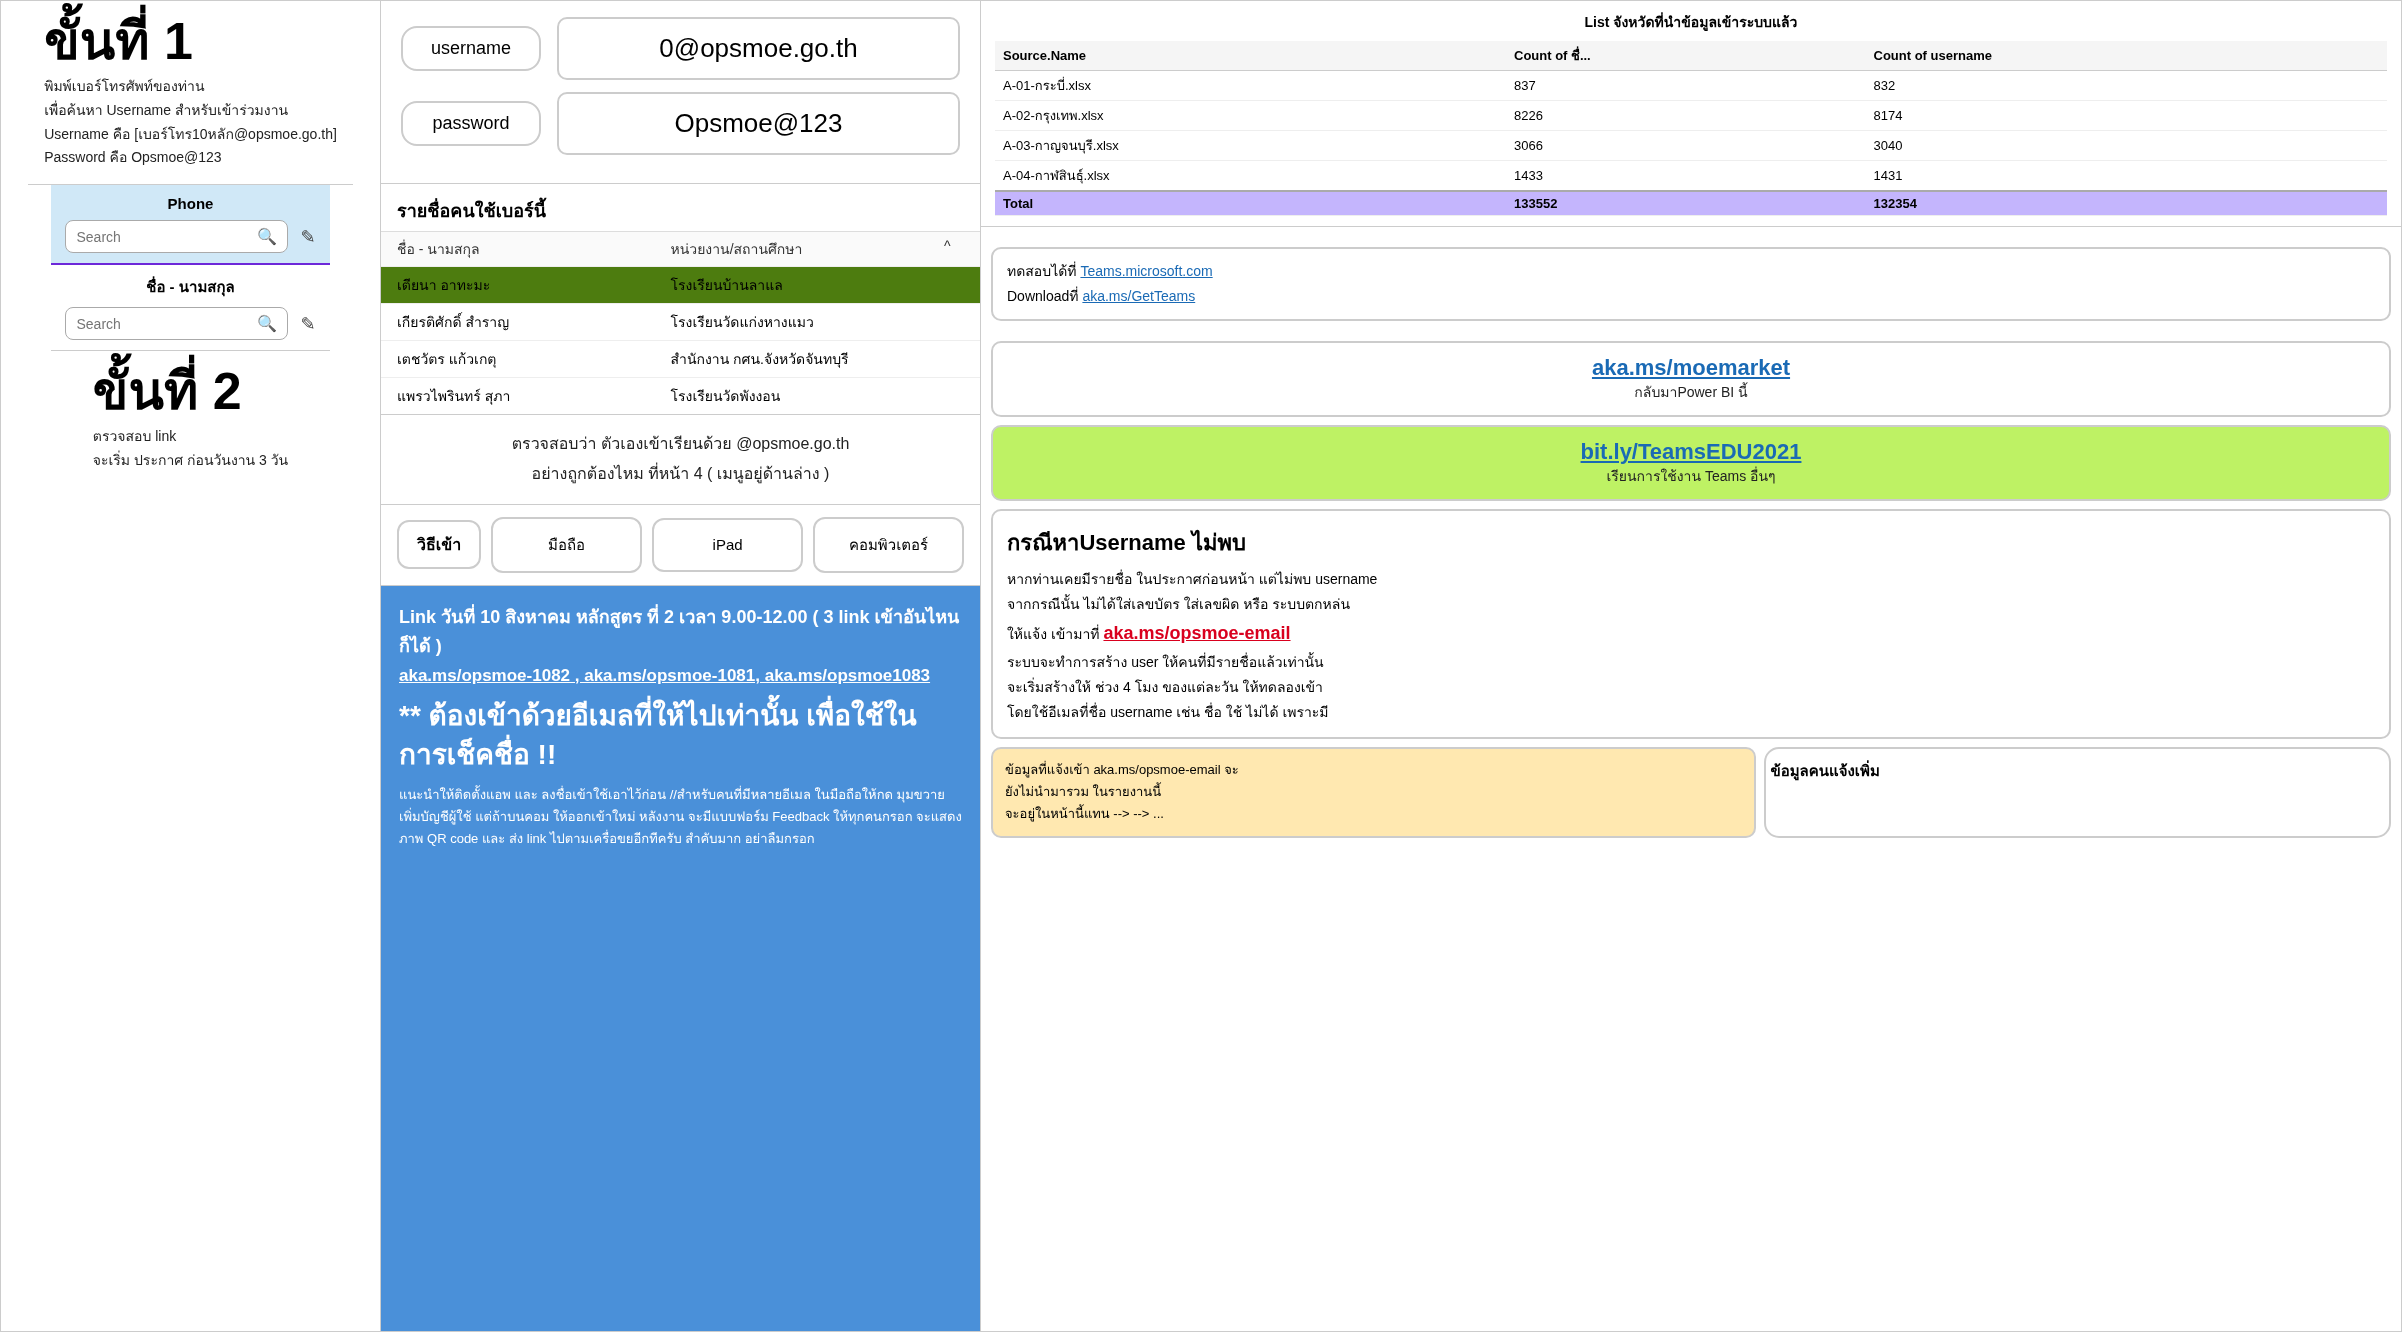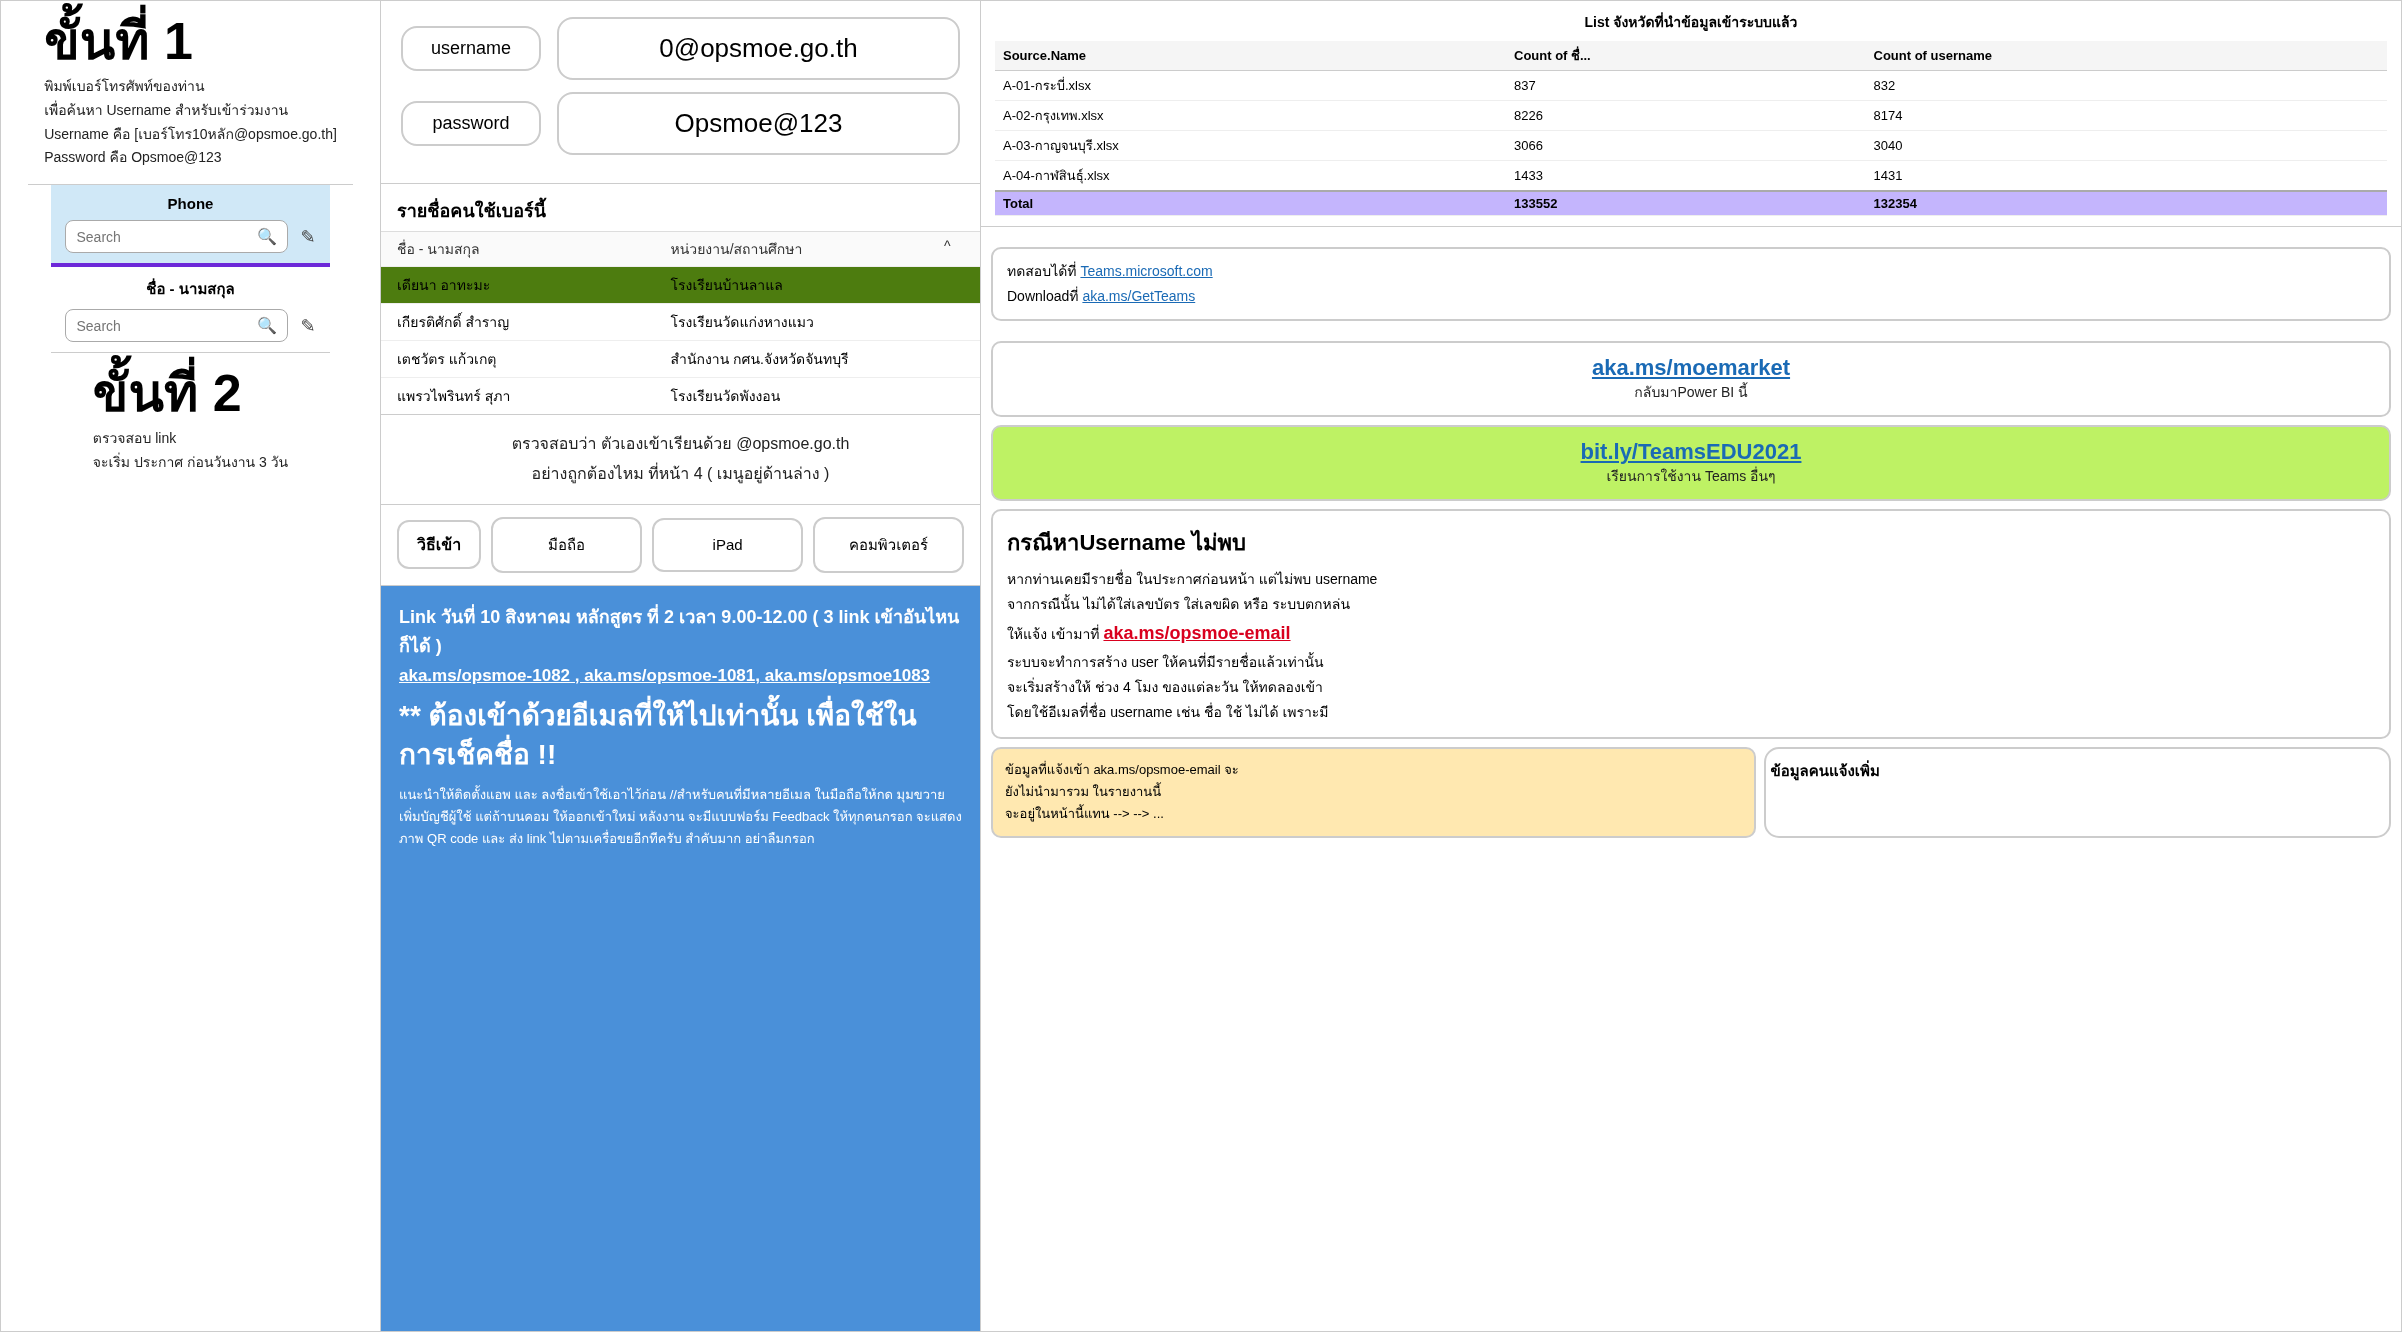--- a/index.html
+++ b/index.html
@@ -39,21 +39,21 @@
       margin-bottom: 8px;
     }
     .step1-desc {
       font-size: 14px;
       line-height: 1.7;
       color: #222;
     }
     .phone-box {
       background: #d0e8f7;
       padding: 10px 14px;
-      border-bottom: 4px solid #6d28d9;
+      border-bottom: 2px solid #6d28d9;
     }
     .phone-label {
       text-align: center;
       font-size: 15px;
       font-weight: 600;
       margin-bottom: 8px;
     }
     .search-row {
       display: flex;
       align-items: center;
@@ -139,21 +139,21 @@
       padding: 10px 22px;
       font-size: 18px;
       font-weight: 500;
       min-width: 140px;
       text-align: center;
     }
     .login-value-box {
       flex: 1;
       background: #fff;
       border: 2px solid #ccc;
-      border-radius: 16px;
+      border-radius: 10px;
       padding: 14px 24px;
       font-size: 26px;
       font-weight: 500;
       text-align: center;
     }
     .user-list-box {
       border-bottom: 1px solid #ccc;
       background: #fff;
     }
     .user-list-title {

